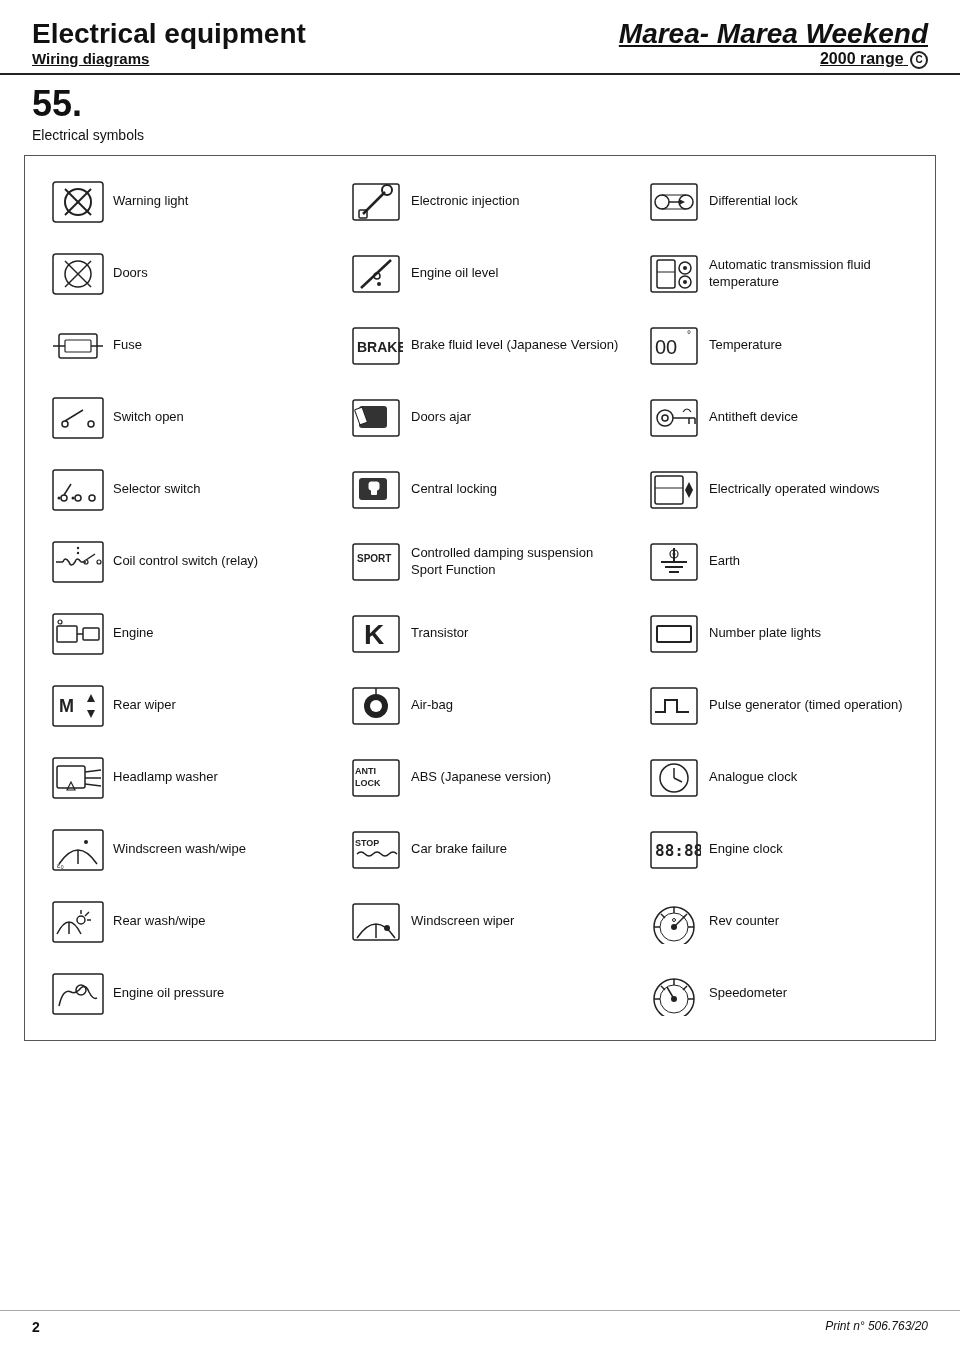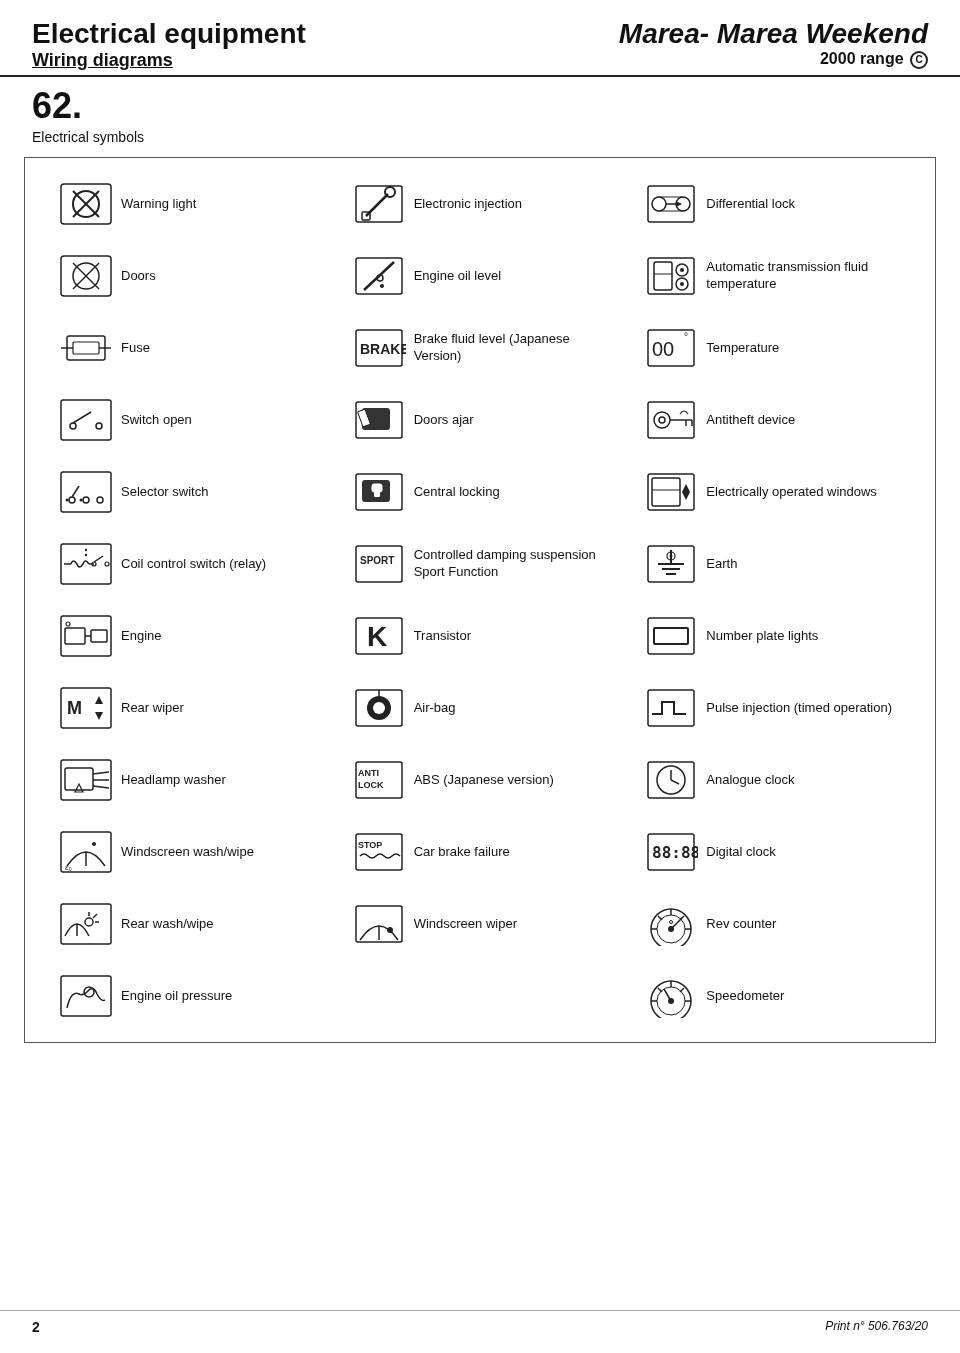--- a/index.html
+++ b/index.html
@@ -18,26 +18,27 @@
       padding: 18px 32px 4px 32px;
       border-bottom: 2px solid #222;
     }
     .header-left {}
     .header-title {
       font-size: 28px;
       font-weight: bold;
       letter-spacing: 0;
     }
     .header-sub {
-      font-size: 18px;
+      font-size: 15px;
       font-weight: bold;
       text-decoration: underline;
     }
     .header-right {
       text-align: right;
+      text-decoration: underline;
     }
     .header-brand {
       font-size: 28px;
       font-weight: bold;
       font-style: italic;
     }
     .header-range {
       font-size: 16px;
       font-weight: bold;
     }
@@ -46,21 +47,21 @@
       font-weight: bold;
       padding: 8px 32px 0 32px;
     }
     .section-sub {
       font-size: 14px;
       padding: 2px 14px 8px 32px;
     }
     .content-box {
       border: 1.5px solid #555;
       margin: 4px 24px 16px 24px;
-      padding: 10px 16px;
+      padding: 10px 8px;
     }
     .grid {
       display: grid;
       grid-template-columns: repeat(3, 1fr);
       gap: 0;
     }
     .symbol-row {
       display: flex;
       align-items: center;
       padding: 10px 8px 10px 10px;
@@ -106,21 +107,21 @@
   </div>
   <div class="header-right">
     <div class="header-brand">Marea- Marea Weekend</div>
     <div class="header-range">
       <span>2000 range</span>
       <span style="display:inline-block;width:18px;height:18px;border:2px solid #222;border-radius:50%;text-align:center;line-height:14px;font-size:10px;vertical-align:middle;margin-left:2px;">C</span>
     </div>
   </div>
 </div>
 
-<div class="section-num">62.</div>
+<div class="section-num">55.</div>
 <div class="section-sub">Electrical symbols</div>
 
 <div class="content-box">
   <div class="grid">
 
     <div>
 
       <div class="symbol-row">
         <div class="symbol-icon">
           <svg viewBox="0 0 54 44" xmlns="http://www.w3.org/2000/svg">
@@ -532,21 +533,21 @@
       </div>
 
       <div class="symbol-row">
         <div class="symbol-icon">
           <svg viewBox="0 0 54 44" xmlns="http://www.w3.org/2000/svg">
             <rect x="4" y="4" width="46" height="36" rx="2" fill="white" stroke="#222" stroke-width="1.5"></rect>
 
             <polyline points="8,28 18,28 18,16 30,16 30,28 42,28" fill="none" stroke="#222" stroke-width="2"></polyline>
           </svg>
         </div>
-        <div class="symbol-label">Pulse injection (timed operation)</div>
+        <div class="symbol-label">Pulse generator (timed operation)</div>
       </div>
 
       <div class="symbol-row">
         <div class="symbol-icon">
           <svg viewBox="0 0 54 44" xmlns="http://www.w3.org/2000/svg">
             <rect x="4" y="4" width="46" height="36" rx="2" fill="white" stroke="#222" stroke-width="1.5"></rect>
             <circle cx="27" cy="22" r="14" fill="none" stroke="#222" stroke-width="1.5"></circle>
             <line x1="27" y1="22" x2="27" y2="12" stroke="#222" stroke-width="1.5"></line>
             <line x1="27" y1="22" x2="35" y2="26" stroke="#222" stroke-width="1.5"></line>
           </svg>
@@ -554,21 +555,21 @@
         <div class="symbol-label">Analogue clock</div>
       </div>
 
       <div class="symbol-row">
         <div class="symbol-icon">
           <svg viewBox="0 0 54 44" xmlns="http://www.w3.org/2000/svg">
             <rect x="4" y="4" width="46" height="36" rx="2" fill="white" stroke="#222" stroke-width="1.5"></rect>
             <text x="8" y="28" font-size="16" font-family="monospace" fill="#222" font-weight="bold">88:88</text>
           </svg>
         </div>
-        <div class="symbol-label">Digital clock</div>
+        <div class="symbol-label">Engine clock</div>
       </div>
 
       <div class="symbol-row">
         <div class="symbol-icon">
           <svg viewBox="0 0 54 44" xmlns="http://www.w3.org/2000/svg">
             <circle cx="27" cy="27" r="20" fill="none" stroke="#222" stroke-width="1.5"></circle>
             <circle cx="27" cy="27" r="14" fill="none" stroke="#222" stroke-width="1"></circle>
 
             <line x1="27" y1="7" x2="27" y2="13" stroke="#222" stroke-width="1.5"></line>
             <line x1="7" y1="27" x2="13" y2="27" stroke="#222" stroke-width="1.5"></line>

